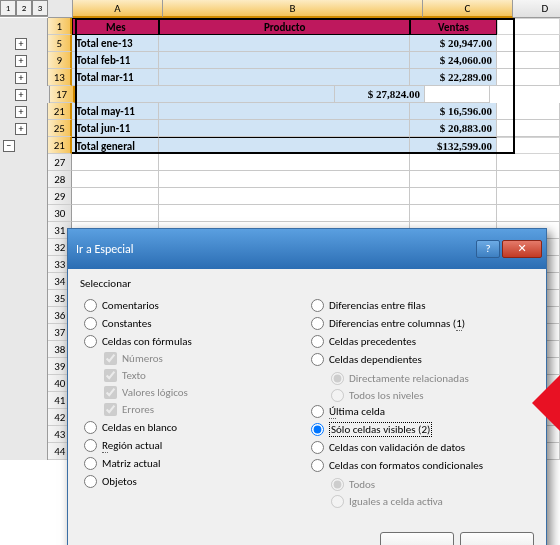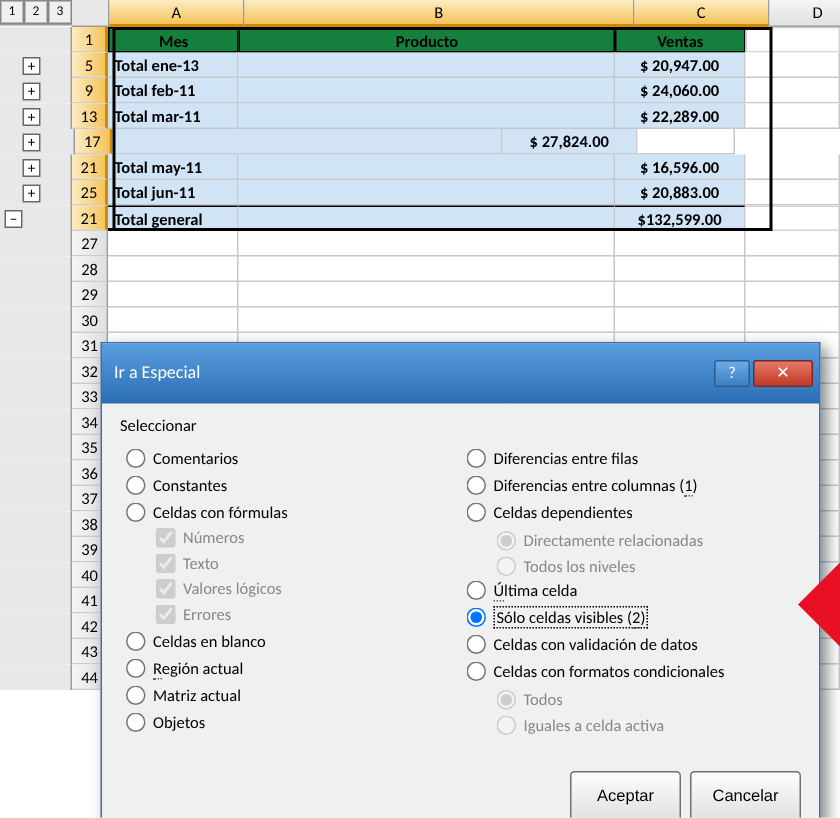--- a/index.html
+++ b/index.html
@@ -82,24 +82,24 @@
   .row-h.plain { background:linear-gradient(90deg,#f5f5f5,#e0e0e0); border-right:1px solid #9b9b9b;}
   .cell {
     border-right:1px solid #c8c8c8;
     border-bottom:1px solid #c8c8c8;
     padding:0 4px;
     line-height:17px;
     overflow:hidden;
     white-space:nowrap;
   }
   .sel .cell { background:#d1e4f5; }
-  .hdr-row .cell { background:#15803d; font-weight:bold; text-align:center; border:1px solid #000; }
+  .hdr-row .cell { background:#be185d; font-weight:bold; text-align:center; border:1px solid #000; }
   .bold .cell { font-weight:bold; }
   .total-row .cell { background:#d1e4f5; font-weight:bold; border-top:1px solid #000; border-bottom:2px solid #000; }
-  .right { text-align:center; }
+  .right { text-align:right;font-family:Liberation Serif, serif; }
   .cA { width:90px; }
   .cB { width:260px; }
   .cC { width:90px; }
   .cD { width:65px; }
   .selection-border { position:absolute; border:2px solid #000; pointer-events:none; }
 
   
   .dialog {
     position:absolute;
     left:67px; top:228px;
@@ -483,20 +483,24 @@
           <div class="radio-row">
             <input type="radio" name="goto" style="">
             <span>Diferencias entre filas</span>
           </div>
           <div class="radio-row">
             <input type="radio" name="goto" style="">
             <span>Diferencias entre columnas (<span class="s-underline">1</span>)</span>
           </div>
           <div class="radio-row">
             <input type="radio" name="goto" style="">
+            <span>Celdas precedentes</span>
+          </div>
+          <div class="radio-row">
+            <input type="radio" name="goto" style="">
             <span>Celdas dependientes</span>
           </div>
           <div class="sub-radio">
             <input type="radio" disabled="" checked="" style="">
             <span>Directamente relacionadas</span>
           </div>
           <div class="sub-radio">
             <input type="radio" disabled="" style="">
             <span>Todos los niveles</span>
           </div>

